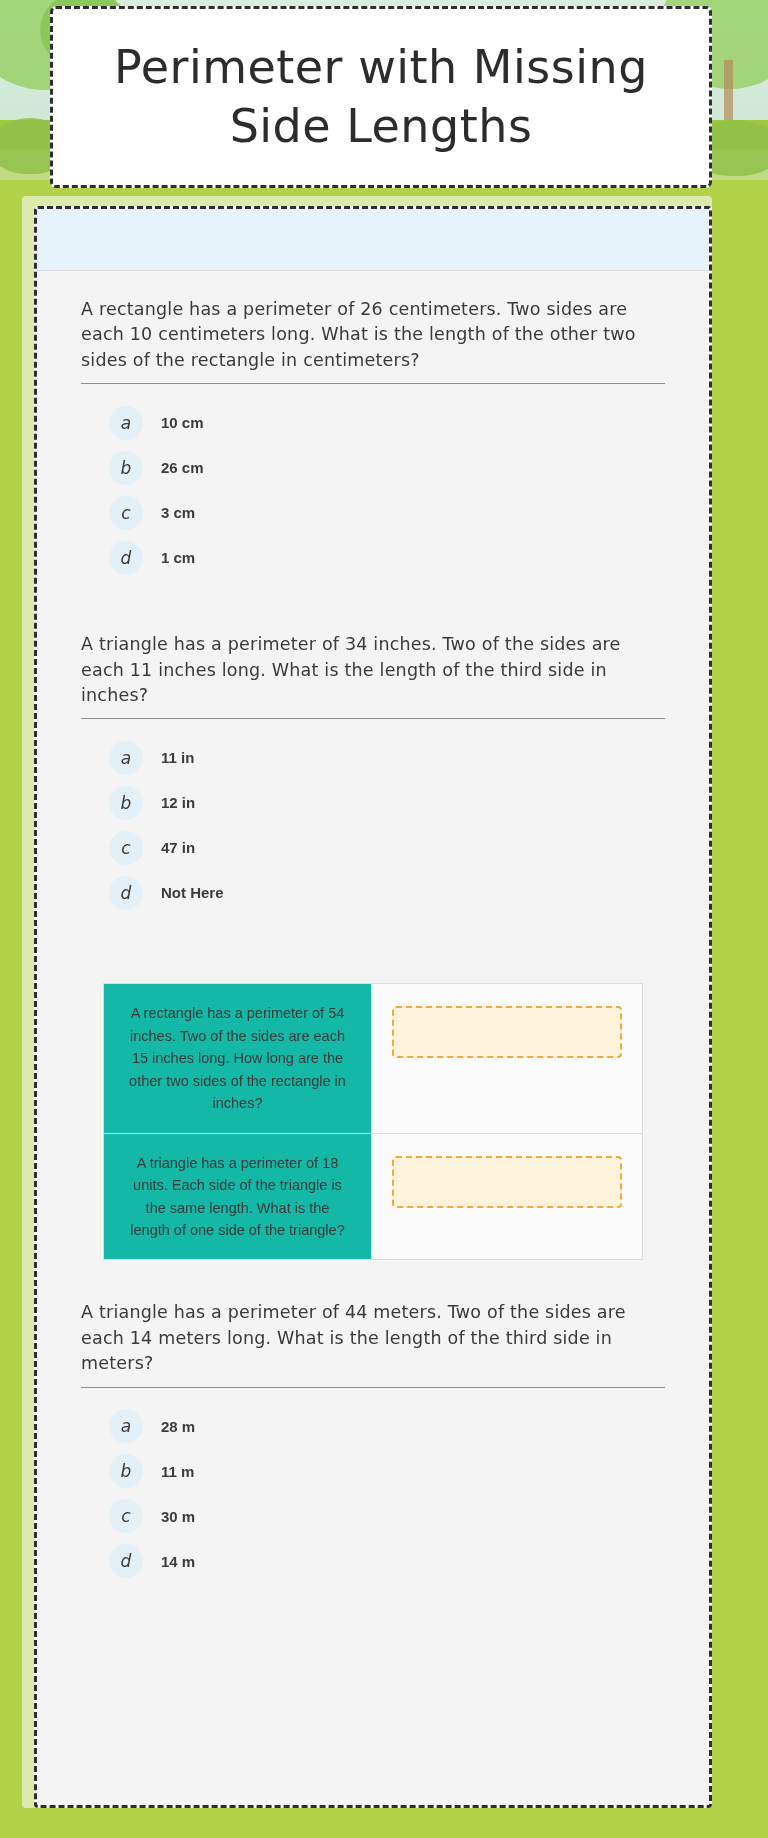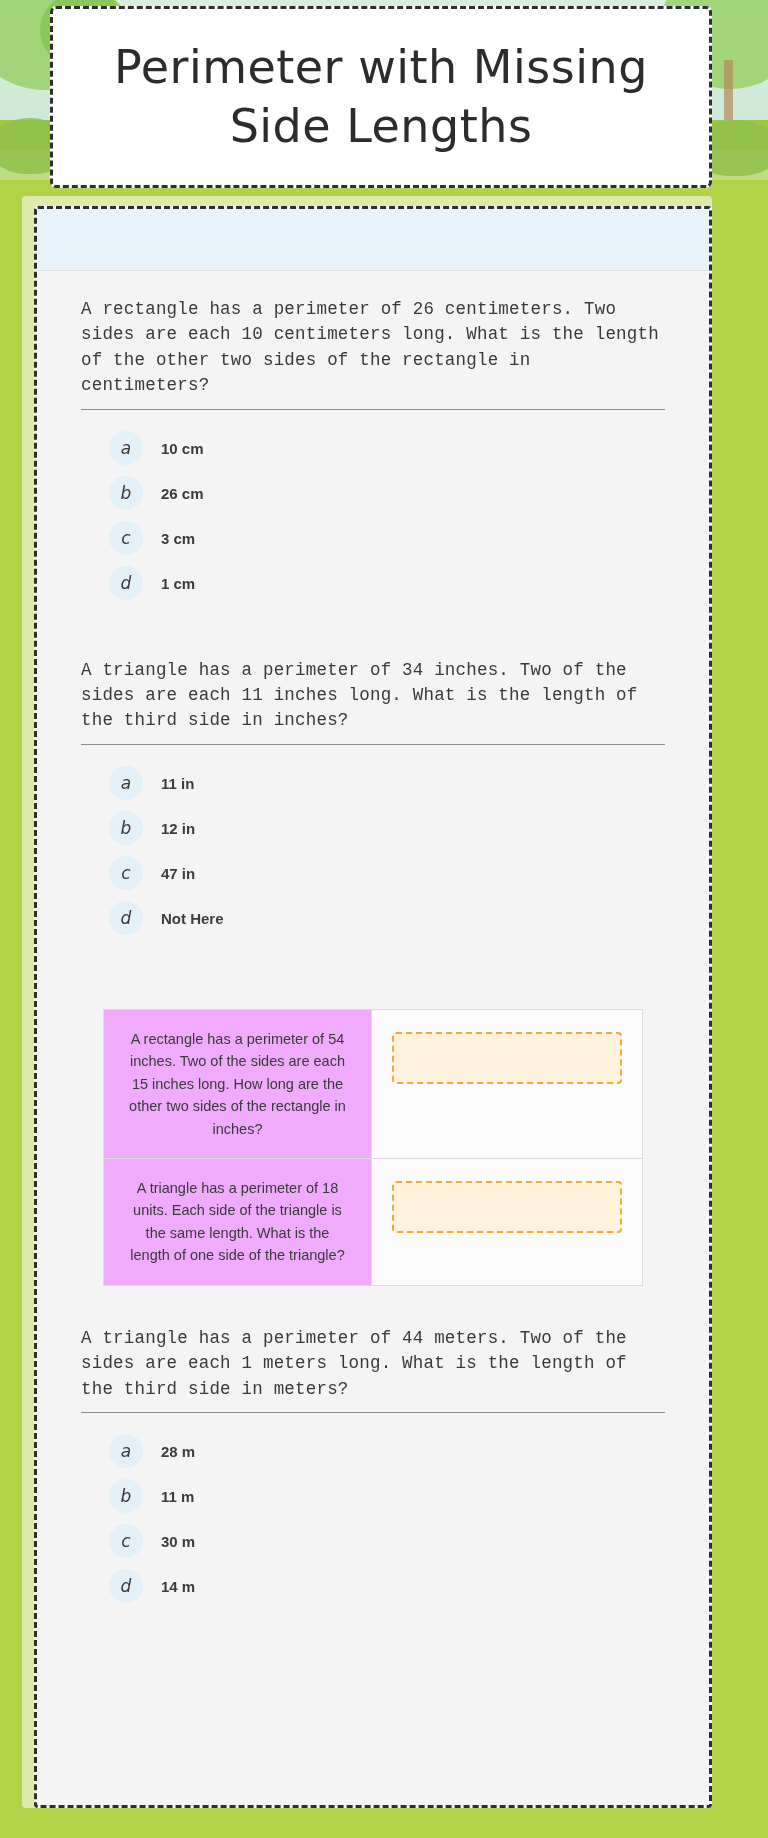--- a/index.html
+++ b/index.html
@@ -131,21 +131,20 @@
     padding: 26px 44px 20px 44px;
   }
 
   
   .q-block { margin-bottom: 34px; }
   .q-text {
     font-size: 17.5px;
     line-height: 1.45;
     color: #3a3a3a;
     letter-spacing: .2px;
-    font-family: Liberation Mono, monospace;
   }
   .q-rule {
     border-bottom: 1px solid #8e8e8e;
     margin-top: 10px;
   }
   .choices { margin-top: 16px; padding-left: 28px; }
   .choice {
     display: flex;
     align-items: center;
     height: 45px;
@@ -178,21 +177,21 @@
   }
   .match-row {
     display: flex;
     border-bottom: 1px solid #dcdcdc;
   }
   .match-row:last-child { border-bottom: none; }
   .match-prompt {
     width: 268px;
     padding: 18px 20px;
     border-right: 1px solid #dcdcdc;
-    background: #f0abfc;
+    background: #14b8a6;
     font-family: "Liberation Sans", sans-serif;
     font-size: 14.5px;
     line-height: 1.55;
     color: #3a3a3a;
     text-align: center;
   }
   .match-answer {
     flex: 1;
     padding: 22px 20px;
     display: flex;
@@ -310,21 +309,21 @@
       </div>
       <div class="match-row">
         <div class="match-prompt">A triangle has a perimeter of 18 units. Each side of the triangle is the same length. What is the length of one side of the triangle?</div>
         <div class="match-answer">
           <div class="drop-zone"></div>
         </div>
       </div>
     </div>
 
     <div class="q-block">
-      <div class="q-text">A triangle has a perimeter of 44 meters. Two of the sides are each 1 meters long. What is the length of the third side in meters?</div>
+      <div class="q-text">A triangle has a perimeter of 44 meters. Two of the sides are each 14 meters long. What is the length of the third side in meters?</div>
       <div class="q-rule"></div>
       <div class="choices">
         <div class="choice">
           <div class="choice-bubble">a</div>
           <div class="choice-label">28 m</div>
         </div>
         <div class="choice">
           <div class="choice-bubble">b</div>
           <div class="choice-label">11 m</div>
         </div>

